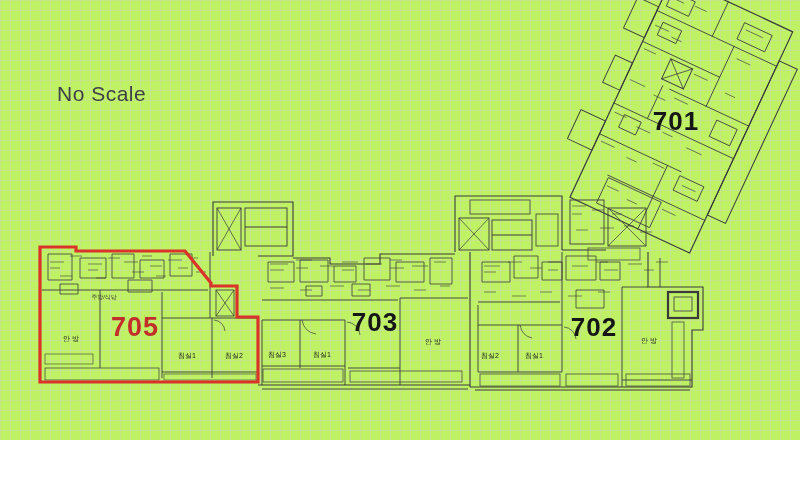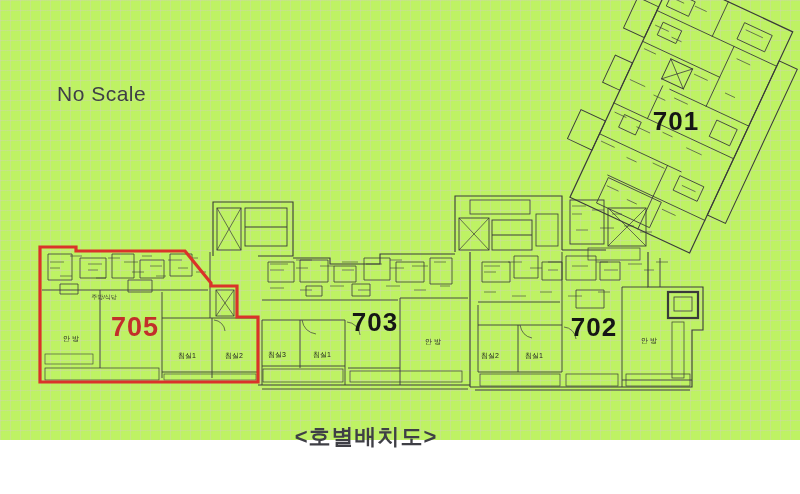--- a/index.html
+++ b/index.html
@@ -128,14 +128,13 @@
       <text class="room-label" text-anchor="middle" x="234" y="358">침실2</text>
       <path d="M40,247L76,247L76,251L185,251L211,283L211,286L237,286L237,317L258,317L258,382L40,382Z" fill="none" stroke-width="3.2" stroke-linejoin="miter" stroke="#da332a"></path>
     </g>
 
     <text class="unit-num" text-anchor="middle" x="676" y="130">701</text>
     <text class="unit-num" text-anchor="middle" x="594" y="336">702</text>
     <text class="unit-num" text-anchor="middle" x="375" y="331">703</text>
     <text class="unit-num-red" text-anchor="middle" x="135" y="336" fill="#c22f2b">705</text>
   </svg>
 
-  <div class="caption">&lt;호별배치도&gt;</div>
 </div>
 
 </body></html>

